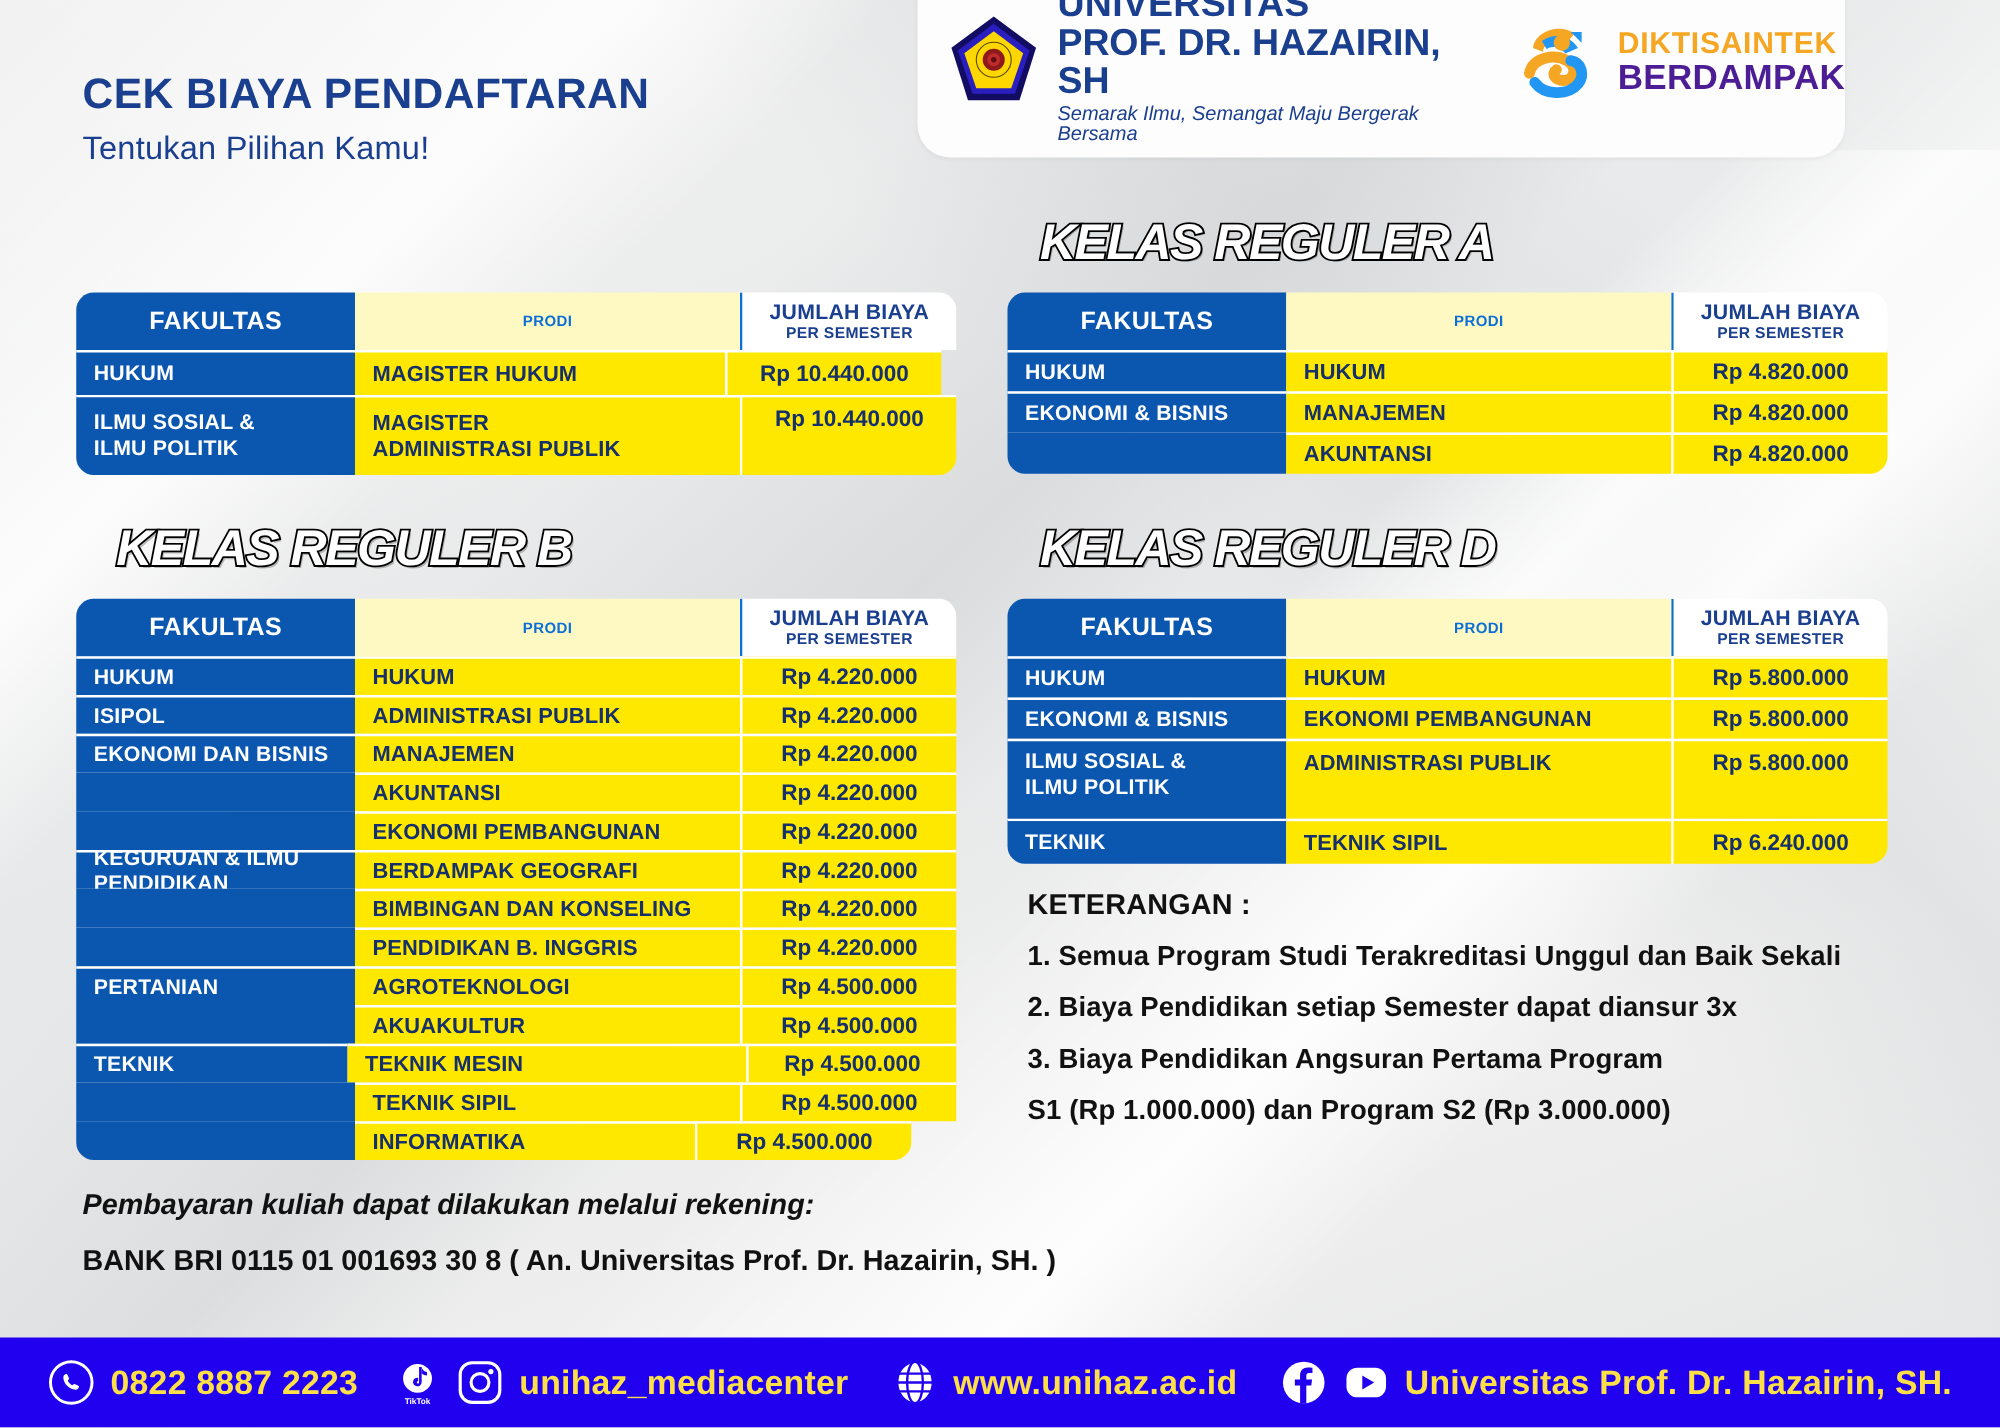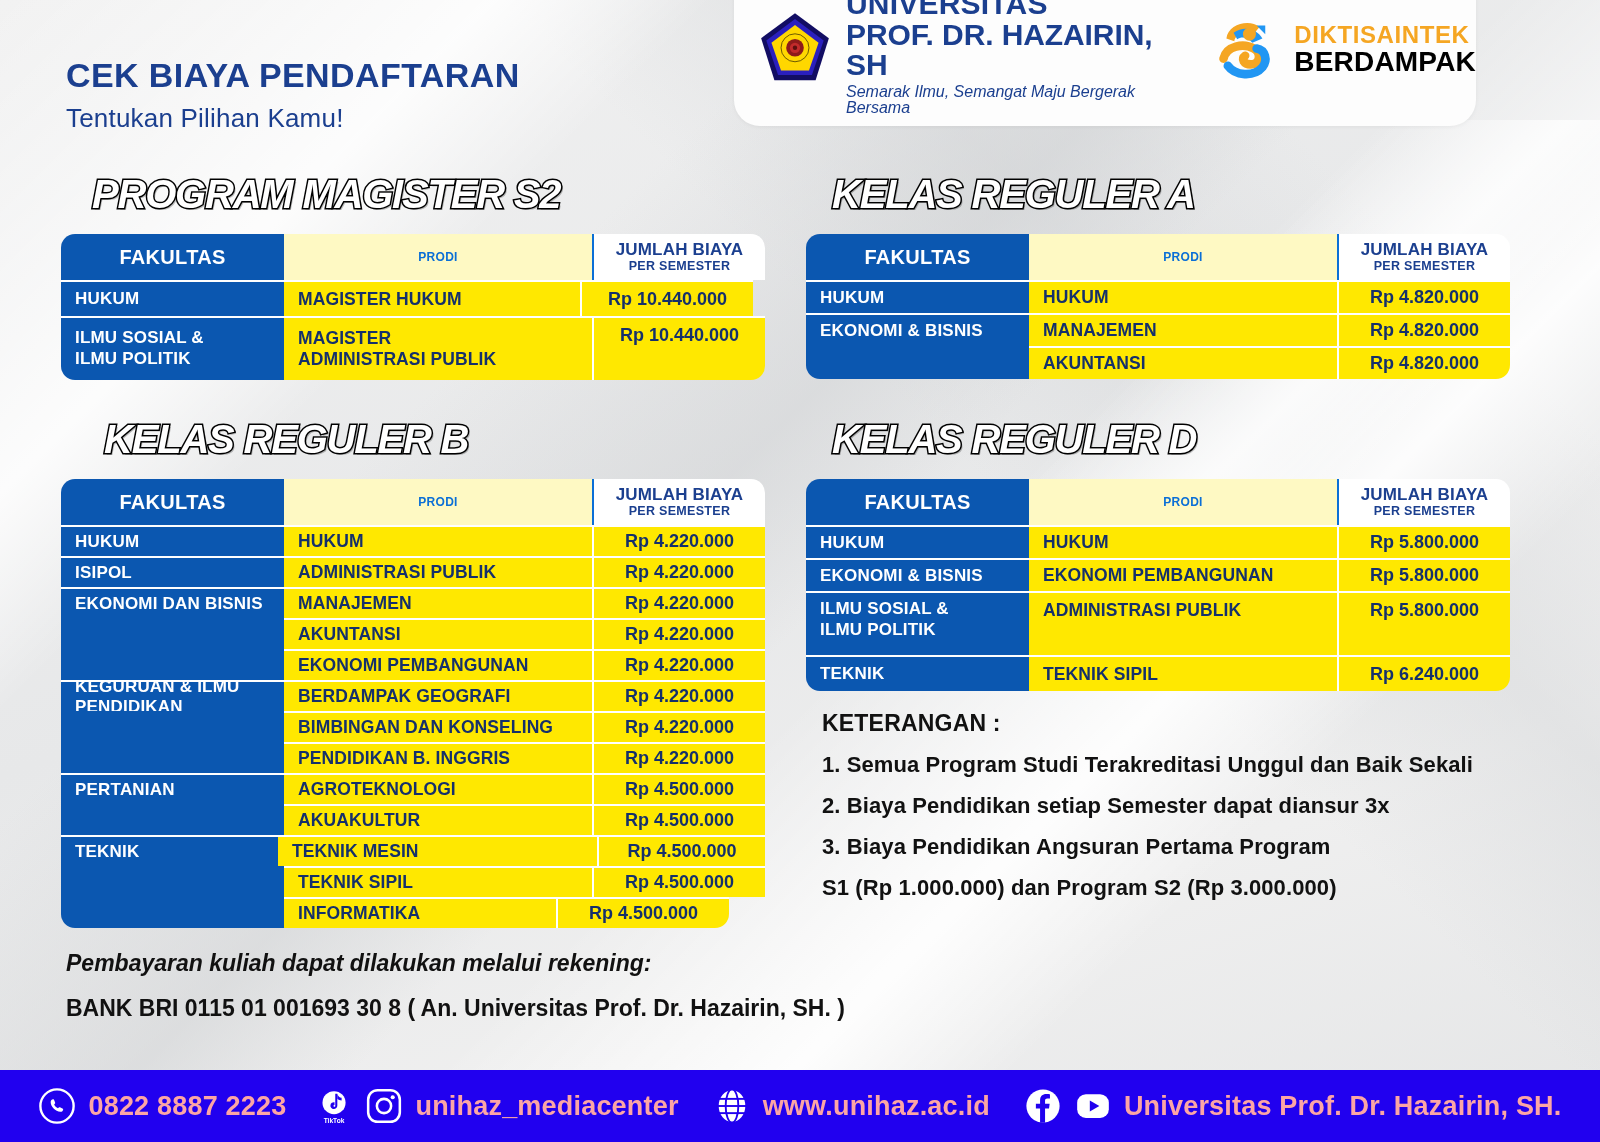--- a/index.html
+++ b/index.html
@@ -36,21 +36,21 @@
     box-shadow:0 1px 4px rgba(0,0,0,.05);
   }
   .crest { width:74px; height:78px; flex:0 0 auto; }
   .uni-txt { line-height:1; padding-top:4px; }
   .uni-txt .l1 { font-size:30px; font-weight:bold; color:#1b3f8f; letter-spacing:.2px; }
   .uni-txt .l2 { font-size:30px; font-weight:bold; color:#1b3f8f; margin-top:1px; letter-spacing:-.1px;}
   .uni-txt .l3 { font-size:16px; font-style:italic; color:#1b3f8f; margin-top:4px; }
   .dikti { display:flex; align-items:center; gap:10px; margin-left:42px; }
   .dikti-txt { line-height:1.02; }
   .dikti-txt .d1 { font-size:24px; font-weight:bold; color:#f5a623; letter-spacing:.6px; }
-  .dikti-txt .d2 { font-size:28px; font-weight:bold; color:#000000; letter-spacing:.2px; }
+  .dikti-txt .d2 { font-size:28px; font-weight:bold; color:#4c1d95; letter-spacing:.2px; }
 
   
   .headline { position:absolute; left:66px; top:56px; }
   .headline .h1 { font-size:34px; font-weight:bold; color:#1b3f8f; letter-spacing:.4px; }
   .headline .h2 { font-size:26px; color:#1b3f8f; margin-top:8px; letter-spacing:.2px; }
 
   
   .sec-title {
     position:absolute; font-size:40px; font-weight:bold; font-style:italic;
     color:#ffffff; letter-spacing:-1.2px;
@@ -110,21 +110,21 @@
   .pay { position:absolute; color:#111; }
   .pay .p1 { font-size:23px; font-weight:bold;font-style:italic; }
   .pay .p2 { font-size:23px; font-weight:bold; margin-top:18px; }
 
   
   .footer {
     position:absolute; left:0; bottom:0; width:1600px; height:72px;
     background:#2100ef; display:flex; align-items:center; justify-content:center; gap:0;
   }
   .fgroup { display:flex; align-items:center; gap:12px; }
-  .ftxt { color:#fca5a5; font-size:27px; font-weight:bold; letter-spacing:.2px; }
+  .ftxt { color:#fde047; font-size:27px; font-weight:bold; letter-spacing:.2px; }
   .ficon { width:38px; height:38px; flex:0 0 auto; }
   .ficon.sm { width:33px; height:40px; }
   .sp { width:34px; }
 </style>
 </head>
 <body>
 
 <div id="bg"></div>
 <div id="bg2"></div>
 
@@ -159,23 +159,22 @@
         <path d="M16 62 C20 44 44 40 58 48 C70 55 66 70 54 70 C44 70 40 62 46 58" fill="none" stroke="#f5a623" stroke-width="12" stroke-linecap="round"></path>
         <path d="M22 72 C32 86 58 88 70 74 C78 64 74 50 62 48" fill="none" stroke="#2196f3" stroke-width="12" stroke-linecap="round"></path>
       </svg>
       <div class="dikti-txt">
         <div class="d1">DIKTISAINTEK</div>
         <div class="d2">BERDAMPAK</div>
       </div>
     </div>
   </div>
 
-  <div class="sec-title" style="left:92px; top:172px;">PROGRAM MAGISTER S2</div>
   <div class="sec-title" style="left:832px; top:172px;">KELAS REGULER A</div>
-  <div class="sec-title" style="left:104px; top:417px;">KELAS REGULER B</div>
+  <div class="sec-title" style="left:93px; top:417px;">KELAS REGULER B</div>
   <div class="sec-title" style="left:832px; top:417px;">KELAS REGULER D</div>
 
   <div class="tbl" id="t0" style="left:61px; top:234px; width:704px;">
     <div style="width:100%">
       <div class="hdr">
         <div class="hF" style="width:223px">FAKULTAS</div>
         <div class="hP" style="width:308px">PRODI</div>
         <div class="hJ" style="width:173px">
           <div class="j1">JUMLAH BIAYA</div>
           <div class="j2">PER SEMESTER</div>

